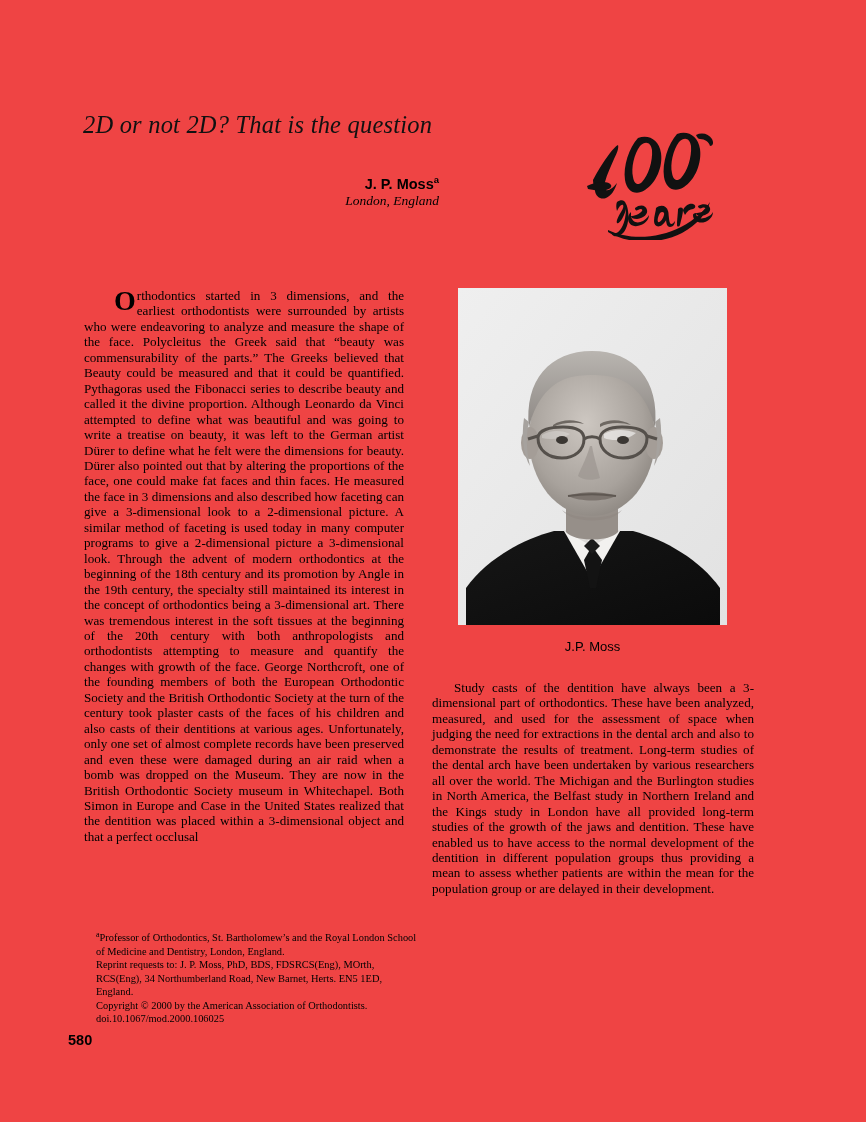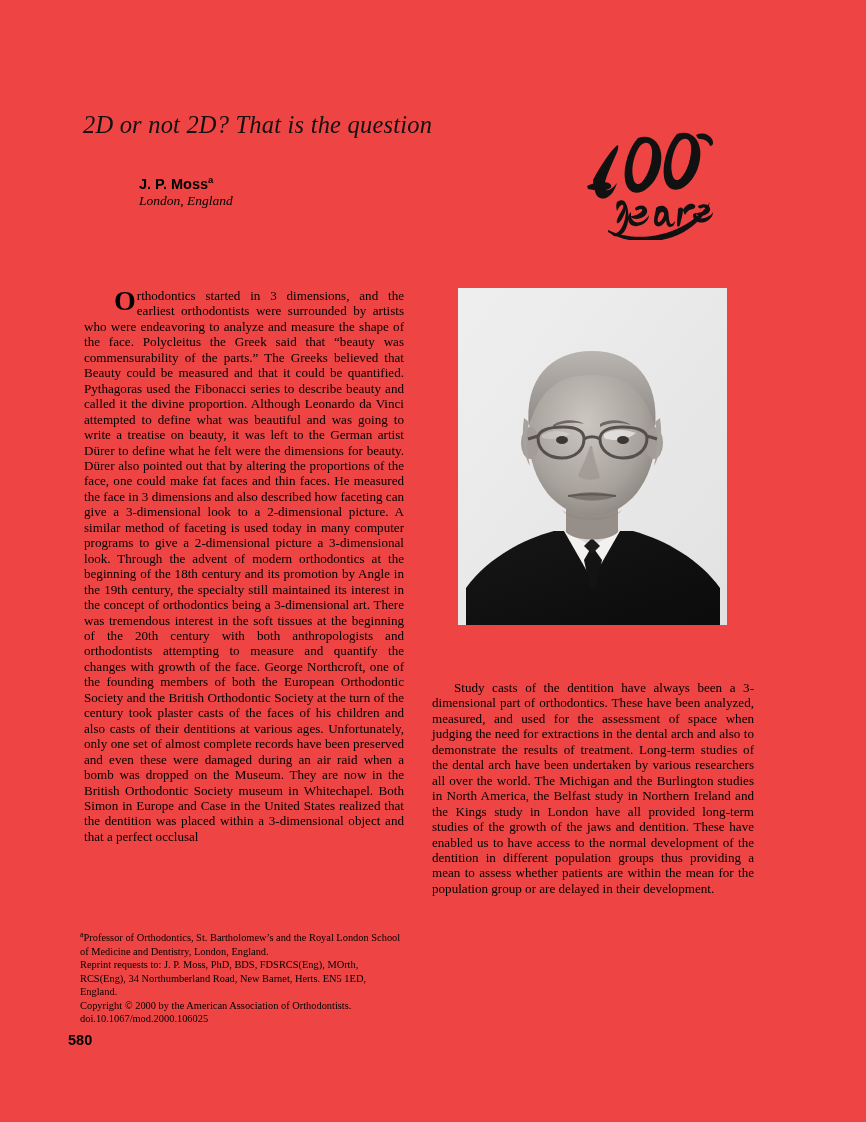--- a/index.html
+++ b/index.html
@@ -27,23 +27,24 @@
     font-style: italic;
     font-size: 24.5px;
     letter-spacing: 0.2px;
     color: #111;
     line-height: 1.1;
   }
 
   
   .byline {
     position: absolute;
-    left: 139px;
+    left: 119px;
     top: 174px;
     width: 320px;
+    text-align: right;
   }
   .byline-author {
     font-family: "Liberation Sans", sans-serif;
     font-weight: bold;
     font-size: 14.5px;
     color: #000;
     line-height: 1.2;
   }
   .byline-author sup {
     font-size: 9.5px;
@@ -122,21 +123,21 @@
     font-weight: bold;
     font-size: 28px;
     line-height: 22px;
     padding: 2px 1px 0 0;
     margin-left: 30px;
   }
 
   
   .footnote {
     position: absolute;
-    left: 80px;
+    left: 96px;
     top: 928px;
     width: 322px;
     font-family: "Liberation Serif", serif;
     font-size: 10.4px;
     line-height: 13.4px;
     color: #000;
   }
   .footnote .fn-line { margin: 0; }
   .footnote sup { font-size: 8px; vertical-align: super; }
   .footnote .bold { font-weight: bold; }
@@ -256,20 +257,21 @@
       <ellipse cx="165" cy="152" rx="6" ry="4" fill="#3b3733"></ellipse>
 
       <path d="M132,158 C128,172 122,182 120,188 C124,192 134,193 142,190 C140,182 136,170 134,158 Z" fill="#9e9791" opacity="0.75"></path>
 
       <path d="M110,208 C122,203 146,203 158,208 C146,214 122,214 110,208 Z" fill="#7c746e"></path>
       <path d="M110,208 C124,206 144,206 158,208" stroke="#5f5852" stroke-width="2" fill="none"></path>
 
       <path d="M104,222 C116,232 152,232 164,222 C154,236 114,236 104,222 Z" fill="#8d8680" opacity="0.5"></path>
     </svg>
   </div>
+  <div class="photo-caption">J.P. Moss</div>
 
   <div class="col" id="col-left">
     <p class="first"><span class="dropcap">O</span><span>rthodontics started in 3 dimensions, and the earliest orthodontists were surrounded by artists who were endeavoring to analyze and measure the shape of the face. Polycleitus the Greek said that “beauty was commensurability of the parts.” The Greeks believed that Beauty could be measured and that it could be quantified. Pythagoras used the Fibonacci series to describe beauty and called it the divine proportion. Although Leonardo da Vinci attempted to define what was beautiful and was going to write a treatise on beauty, it was left to the German artist Dürer to define what he felt were the dimensions for beauty. Dürer also pointed out that by altering the proportions of the face, one could make fat faces and thin faces. He measured the face in 3 dimensions and also described how faceting can give a 3-dimensional look to a 2-dimensional picture. A similar method of faceting is used today in many computer programs to give a 2-dimensional picture a 3-dimensional look. Through the advent of modern orthodontics at the beginning of the 18th century and its promotion by Angle in the 19th century, the specialty still maintained its interest in the concept of orthodontics being a 3-dimensional art. There was tremendous interest in the soft tissues at the beginning of the 20th century with both anthropologists and orthodontists attempting to measure and quantify the changes with growth of the face. George Northcroft, one of the founding members of both the European Orthodontic Society and the British Orthodontic Society at the turn of the century took plaster casts of the faces of his children and also casts of their dentitions at various ages. Unfortunately, only one set of almost complete records have been preserved and even these were damaged during an air raid when a bomb was dropped on the Museum. They are now in the British Orthodontic Society museum in Whitechapel. Both Simon in Europe and Case in the United States realized that the dentition was placed within a 3-dimensional object and that a perfect occlusal</span></p>
   </div>
 
   <div class="col" id="col-right-lower">
     <p>Study casts of the dentition have always been a 3-dimensional part of orthodontics. These have been analyzed, measured, and used for the assessment of space when judging the need for extractions in the dental arch and also to demonstrate the results of treatment. Long-term studies of the dental arch have been undertaken by various researchers all over the world. The Michigan and the Burlington studies in North America, the Belfast study in Northern Ireland and the Kings study in London have all provided long-term studies of the growth of the jaws and dentition. These have enabled us to have access to the normal development of the dentition in different population groups thus providing a mean to assess whether patients are within the mean for the population group or are delayed in their development.</p>
   </div>
 
   <div class="footnote">

